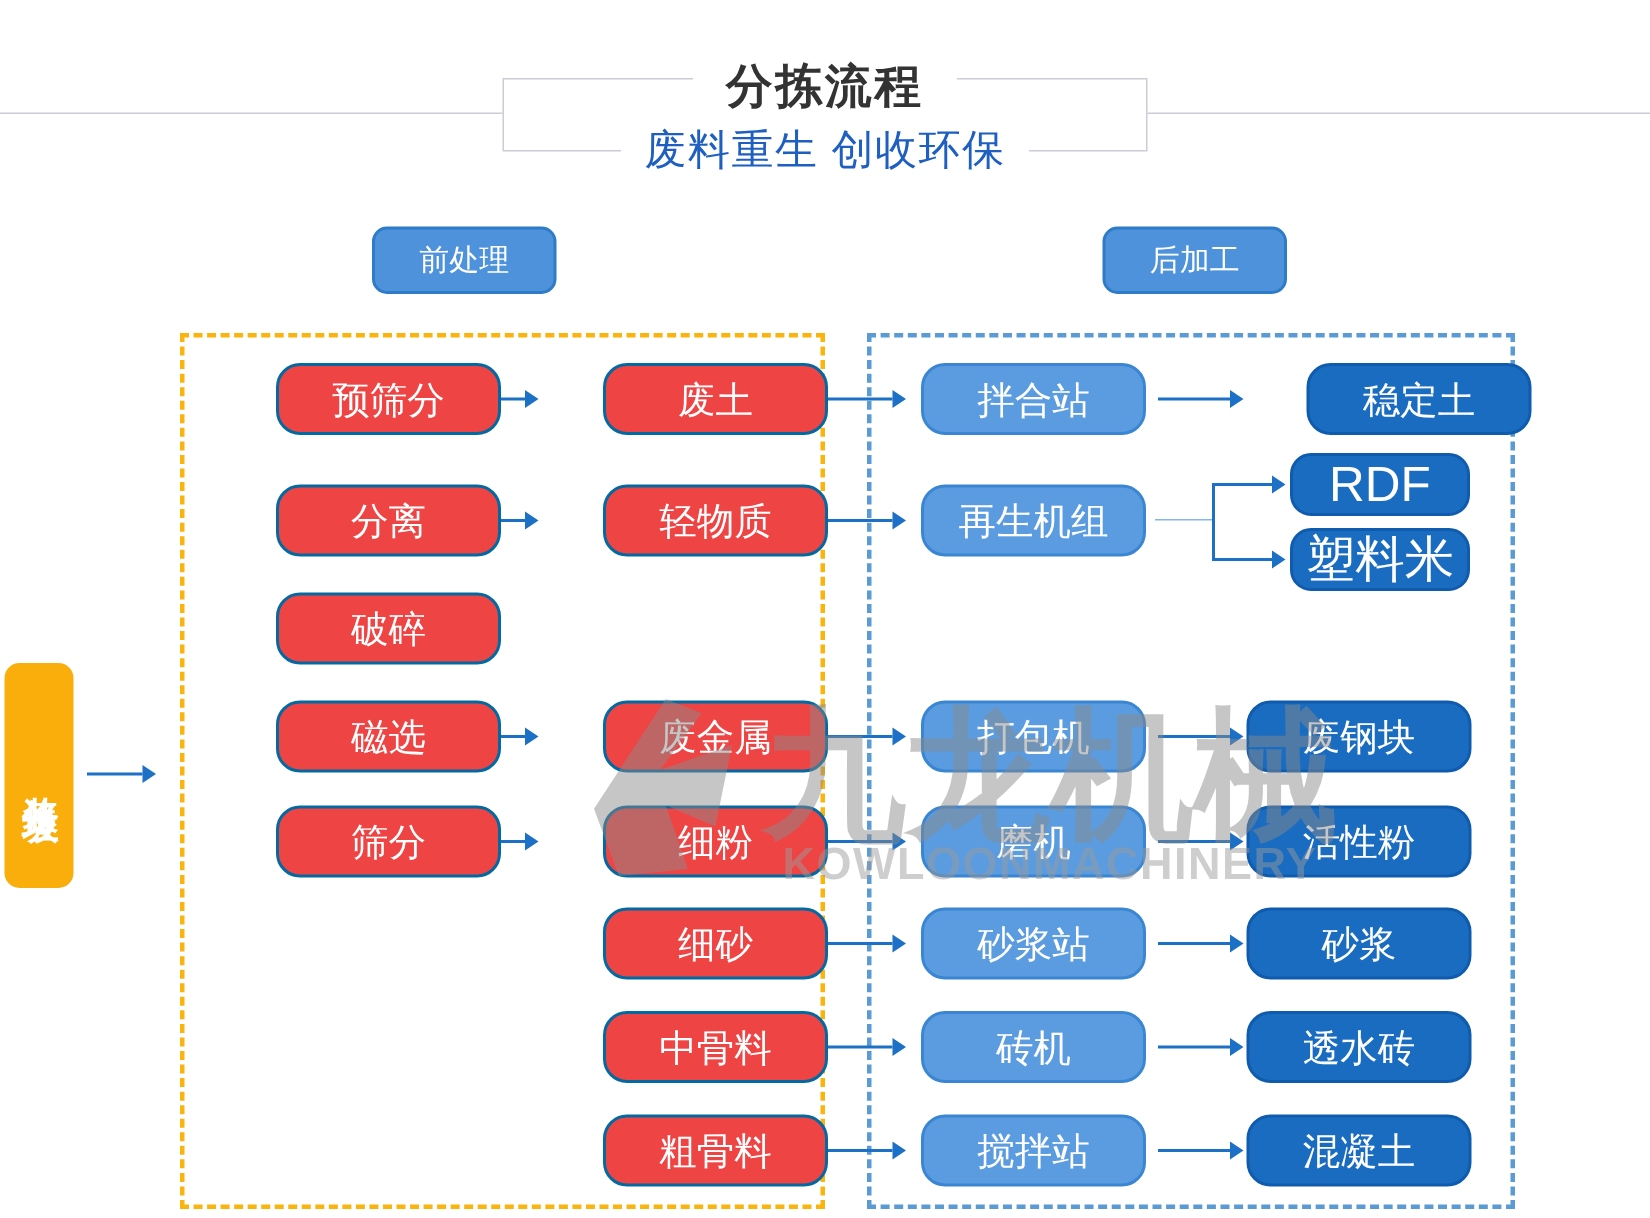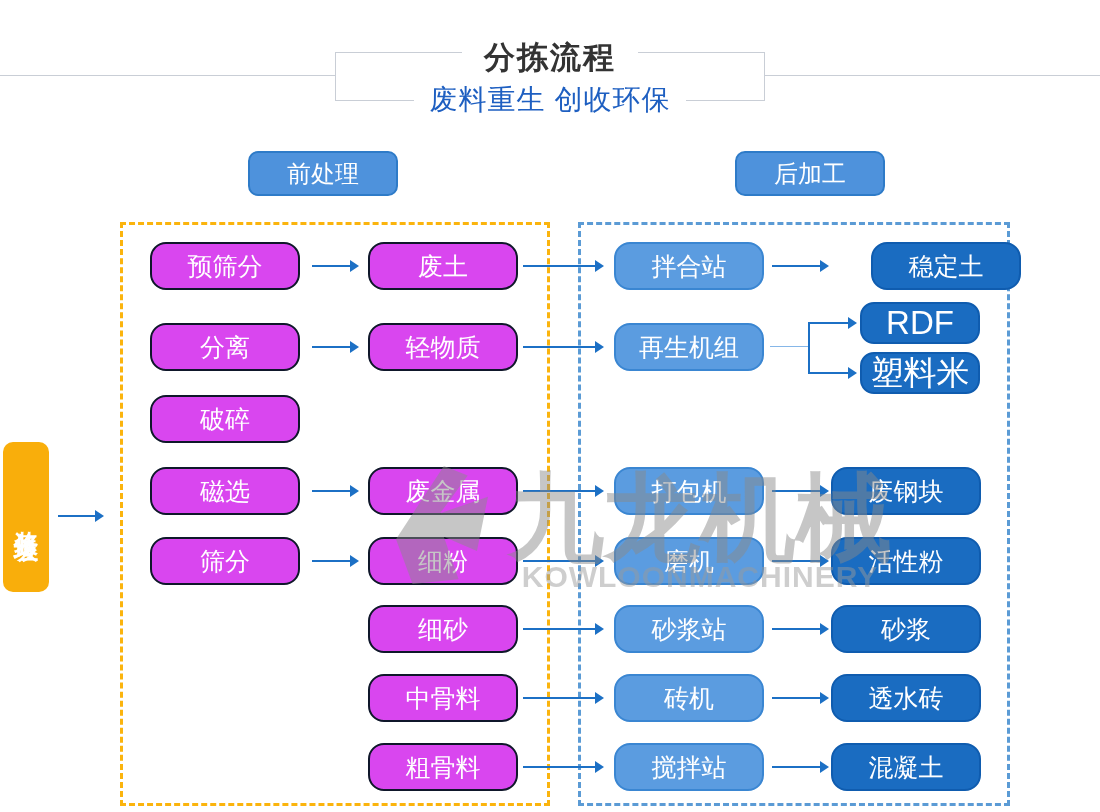--- a/index.html
+++ b/index.html
@@ -8,39 +8,39 @@
 
   
   .hline-full{position:absolute;left:0;top:75px;width:1100px;height:1px;background:#c9ced6;}
   .title-frame{position:absolute;left:335px;top:52px;width:428px;height:47px;border:1px solid #c9ced6;background:#ffffff;}
   .page-title{position:absolute;left:0;top:40px;width:1100px;text-align:center;z-index:3;}
   .page-title span{display:inline-block;background:#ffffff;padding:0 22px;font-size:31px;line-height:36px;font-weight:bold;color:#333333;letter-spacing:2px;}
   .page-subtitle{position:absolute;left:0;top:84px;width:1100px;text-align:center;z-index:3;}
   .page-subtitle span{display:inline-block;background:#ffffff;padding:0 16px;font-size:28px;line-height:32px;color:#1e5fc1;letter-spacing:1px;}
 
   
-  .section-btn{position:absolute;top:151px;width:150px;height:45px;border-radius:10px;
+  .section-btn{position:absolute;top:151px;width:123px;height:45px;border-radius:10px;
     background:#4e92dc;border:2px solid #2e7bc8;box-sizing:border-box;
-    display:flex;align-items:center;justify-content:center;color:#ffffff;font-size:24px;}
+    display:flex;align-items:center;justify-content:center;color:#ffffff;font-size:20px;}
 
   
   .dash{position:absolute;top:222px;height:584px;box-sizing:border-box;}
   .dash.yellow{left:120px;width:430px;border:3px dashed #fbb40d;}
   .dash.blue{left:578px;width:432px;border:3px dashed #5b9bd5;}
 
   
   .source{position:absolute;left:3px;top:442px;width:46px;height:150px;border-radius:10px;
     background:#f9ae0b;color:#ffffff;font-size:24px;font-weight:bold;
     writing-mode:vertical-rl;text-orientation:upright;letter-spacing:3px;
     display:flex;align-items:center;justify-content:center;}
 
   
   .node{position:absolute;width:150px;height:48px;border-radius:16px;box-sizing:border-box;
     display:flex;align-items:center;justify-content:center;color:#ffffff;font-size:25px;z-index:2;}
-  .mid{background:#d946ef;border:2px solid #0f172a;}
+  .mid{background:#ef4444;border:2px solid #0369a1;margin-left:34px;}
   .mid3{background:#5b9ce0;border:2px solid #3a86d2;}
   .dark{background:#1a6cc1;border:2px solid #0f5caf;}
   .small{width:120px;height:42px;border-radius:14px;font-size:33px;}
 
   
   .arrow{position:absolute;height:2px;background:#1c70c5;z-index:1;}
   .arrow::after{content:'';position:absolute;right:-9px;top:-5px;width:0;height:0;
     border-left:9px solid #1c70c5;border-top:6px solid transparent;border-bottom:6px solid transparent;}
   .thin{position:absolute;height:1px;background:#86b7e8;z-index:1;}
   .vline{position:absolute;width:2px;background:#1c70c5;z-index:1;}

